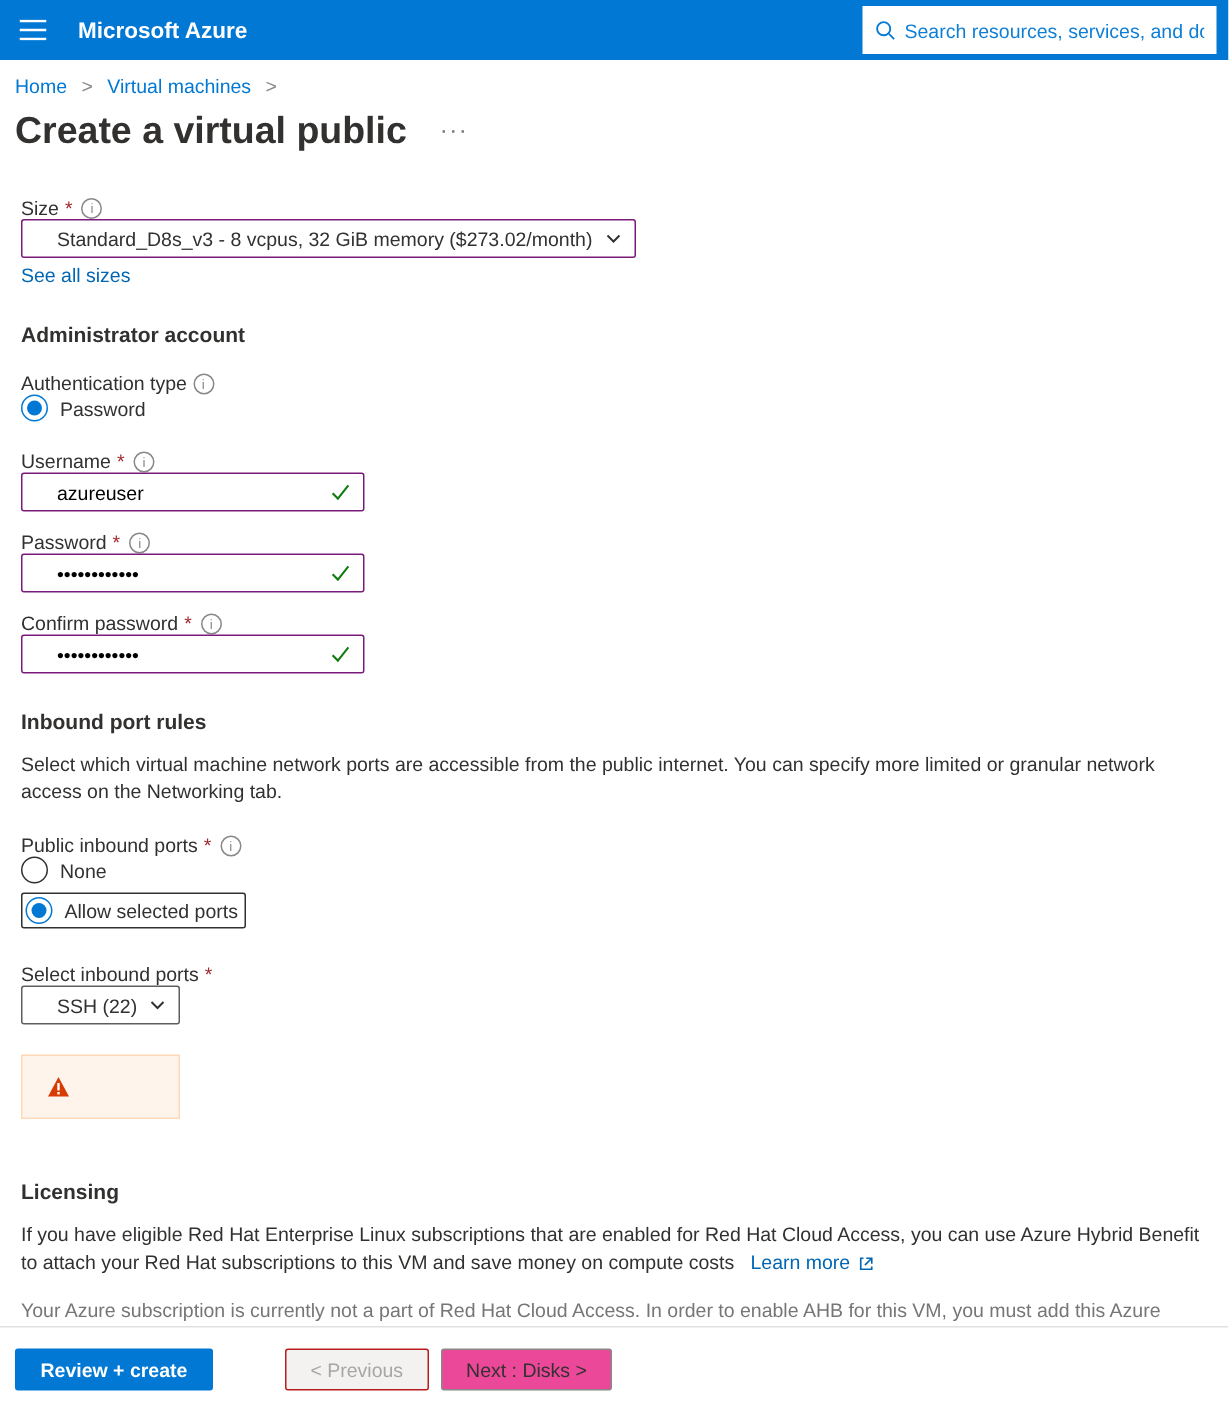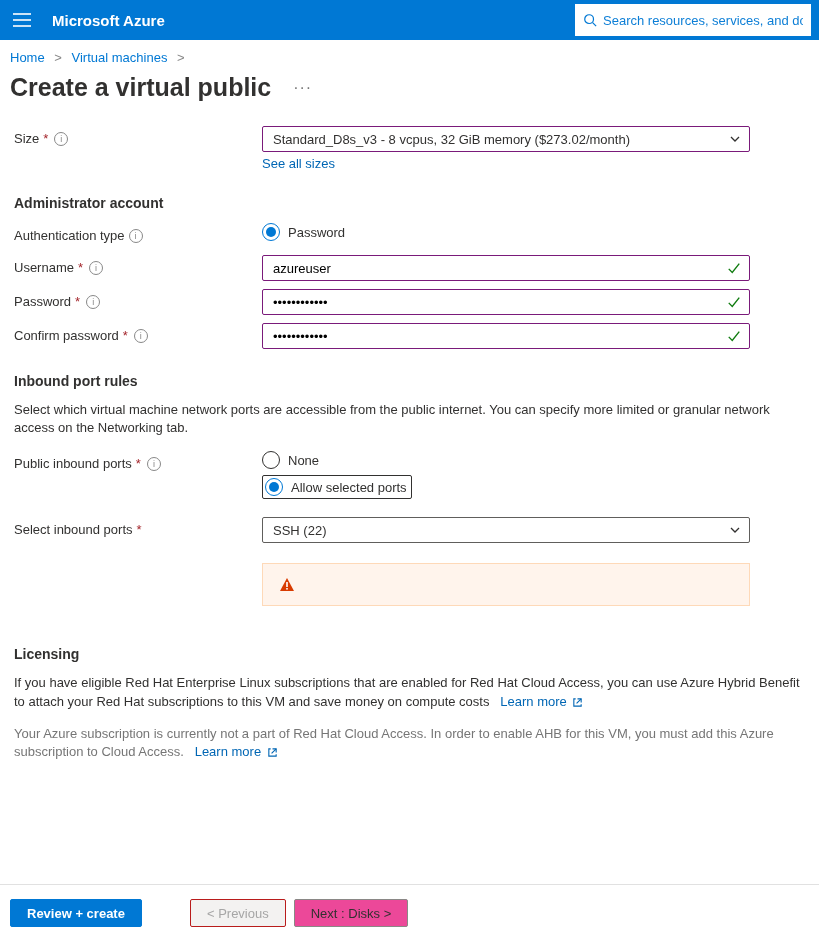--- a/index.html
+++ b/index.html
@@ -88,20 +88,21 @@
   
   .form-area {
     flex: 1;
     padding: 8px 14px 12px 14px;
     overflow-y: auto;
   }
   .form-row {
     display: flex;
     align-items: flex-start;
     margin-bottom: 8px;
+    flex-direction: column;
   }
   .label-col {
     width: 248px;
     padding-top: 5px;
     display: flex;
     align-items: center;
     gap: 4px;
     font-size: 13px;
     color: #323130;
   }
@@ -119,21 +120,21 @@
   }
   .input-col {
     flex: 1;
     max-width: 488px;
   }
   .select-box, .text-input {
     width: 100%;
     height: 26px;
     border: 1px solid #7a1a7a;
     border-radius: 2px;
-    padding: 0 28px 0 10px;
+    padding: 0 28px 0 23px;
     font-size: 13px;
     background: #fff;
     position: relative;
     display: flex;
     align-items: center;
     color: #323130;
   }
   .select-box { cursor: pointer; }
   .select-box .chevron {
     position: absolute;

